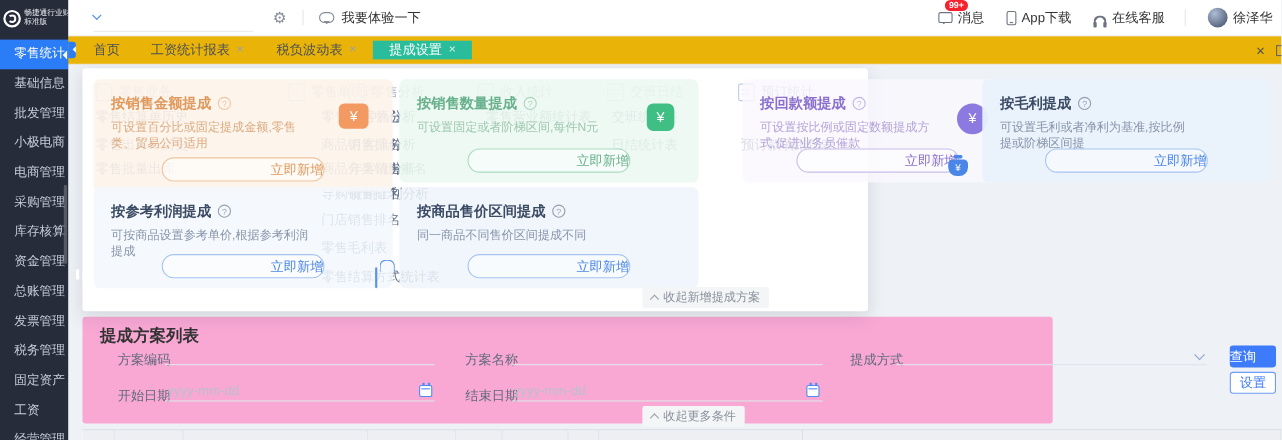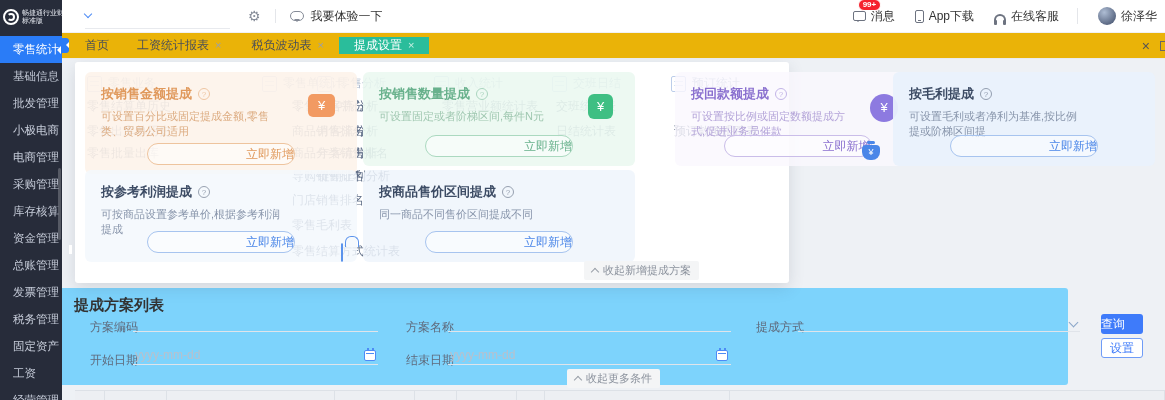--- a/index.html
+++ b/index.html
@@ -96,21 +96,21 @@
   .ic-moneybag::after{content:"¥";position:absolute;left:50%;top:10px;transform:translateX(-50%);width:18px;height:15px;background:#4a86e8;color:#fff;font-size:9px;line-height:15px;text-align:center;border-radius:4px 4px 8px 8px}
   .ic-chart{width:27px;height:23px;background:#6f9ff0;border-radius:5px;position:relative}
   .ic-chart::before{content:"";position:absolute;left:6px;bottom:5px;width:3px;height:9px;background:#fff;box-shadow:5px 2px 0 -1px #fff,10px 4px 0 -1px #fff}
   .ic-shopbag{width:23px;height:18px;border:1.5px solid #5b93ec;border-radius:3px;position:relative;background:rgba(255,255,255,.6);margin-top:8px}
   .ic-shopbag::before{content:"";position:absolute;left:3px;top:-8px;width:12px;height:10px;border:1.5px solid #5b93ec;border-bottom:none;border-radius:6px 6px 0 0}
 
   .collapse-pill{position:absolute;display:flex;align-items:center;gap:5px;background:#f4f5f6;border-radius:2px;padding:2px 8px;font-size:11px;color:#8a919c;cursor:pointer;z-index:12;white-space:nowrap}
   .up-chev{width:6px;height:6px;border-left:1.5px solid #9aa0a9;border-top:1.5px solid #9aa0a9;transform:rotate(45deg);margin-top:3px;flex:none}
 
   
-  .plan{position:absolute;left:58px;top:288px;width:1010px;height:97px;background:#7dd3fc;border-radius:3px;z-index:2}
+  .plan{position:absolute;left:75px;top:288px;width:882px;height:97px;background:#f9a8d4;border-radius:3px;z-index:2}
   .plan-title{position:absolute;left:16px;top:8px;font-size:15px;color:#333;font-weight:700}
   .field-label{position:absolute;font-size:12px;color:#5f6a7c;white-space:nowrap}
   .underline-input{position:absolute;border:none;border-bottom:1px solid #e0e4ea;background:transparent;height:20px;font-size:12px;color:#333;outline:none;padding:0 2px}
   .underline-input::placeholder{color:#b9c0cc}
   .cal-icon{position:absolute;width:12px;height:11px;border:1px solid #4d8bf5;border-radius:2px;z-index:3;cursor:pointer;background:#fff}
   .cal-icon::before{content:"";position:absolute;left:1px;top:2px;right:1px;height:1px;background:#4d8bf5}
   .cal-icon::after{content:"";position:absolute;top:-3px;left:2px;width:2px;height:3px;background:#4d8bf5;box-shadow:5px 0 0 #4d8bf5}
   .sel-chev{position:absolute;width:7px;height:7px;border-right:1.5px solid #8ba6c9;border-bottom:1.5px solid #8ba6c9;transform:rotate(45deg);cursor:pointer}
   .btn-query{position:absolute;width:42px;height:20px;background:#3e7bfa;color:#fff;font-size:12px;text-align:left;line-height:20px;border-radius:3px;cursor:pointer}
   .btn-settings{position:absolute;width:42px;height:20px;background:#fff;border:1px solid #6f9cf7;color:#3e7bfa;font-size:12px;text-align:center;line-height:18px;border-radius:3px;cursor:pointer}

